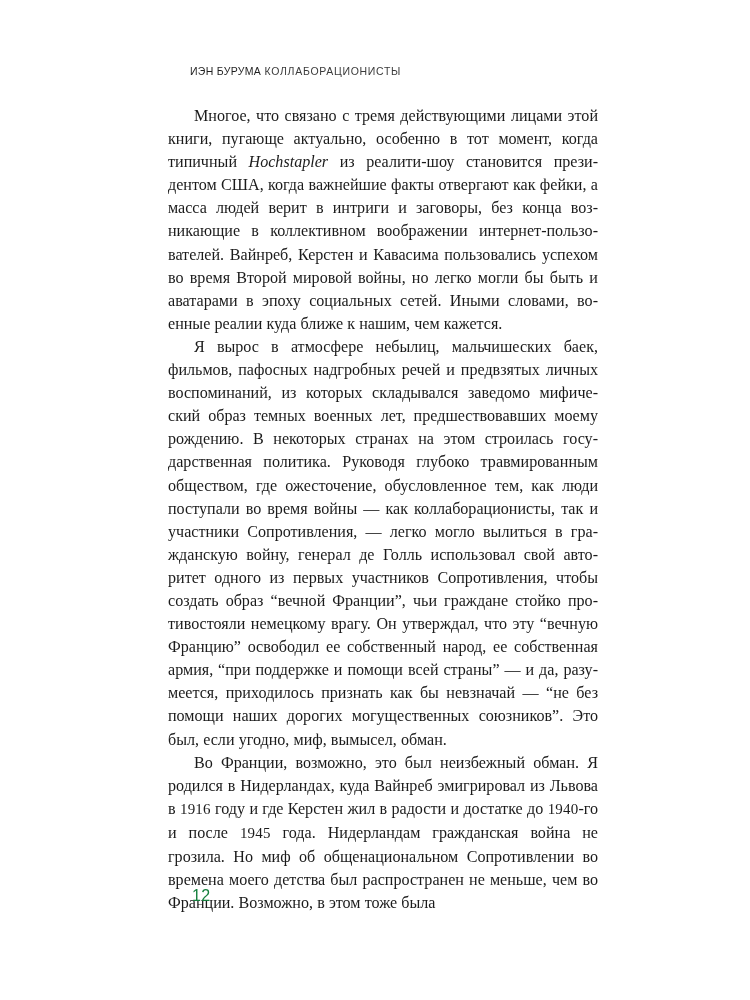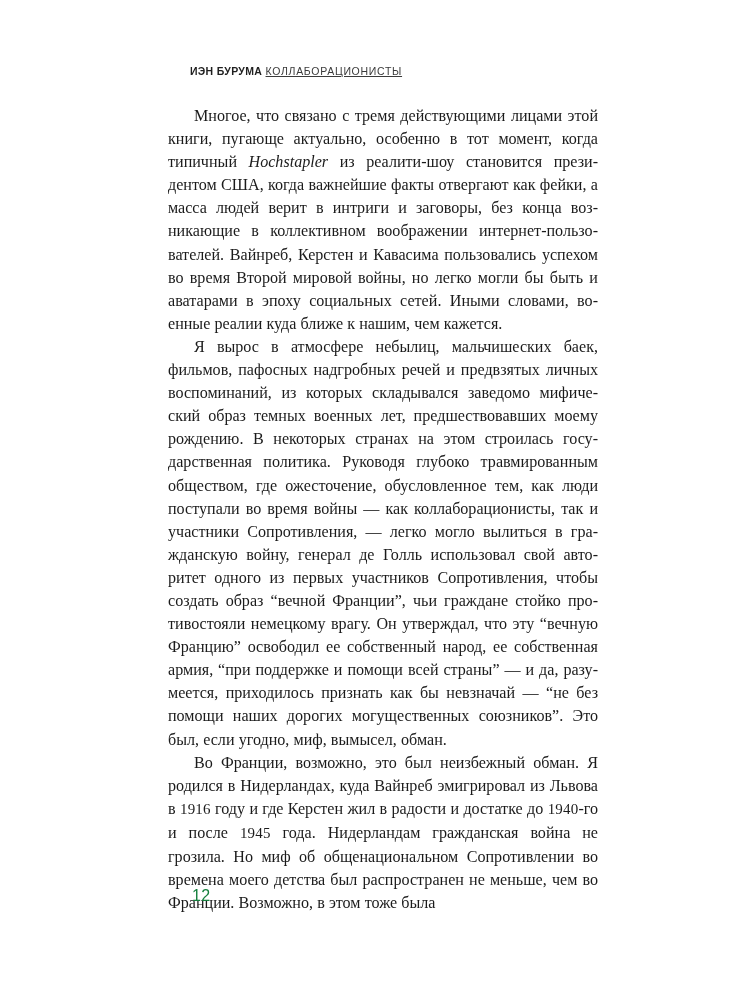--- a/index.html
+++ b/index.html
@@ -31,29 +31,28 @@
     left: 190px;
     top: 66px;
     font-family: "Liberation Sans", "DejaVu Sans", sans-serif;
     font-size: 10.5px;
     letter-spacing: 0.55px;
     color: #2b2b2b;
     white-space: nowrap;
     line-height: 1;
   }
   .running-head .author {
-    font-weight: bold;
+    font-weight: normal;
     letter-spacing: 0.3px;
     color: #1f1f1f;
   }
   .running-head .book {
     font-weight: normal;
     color: #3a3a3a;
     letter-spacing: 0.7px;
-    text-decoration: underline;
   }
 
   
   .textblock {
     position: absolute;
     left: 168px;
     top: 104px;
     width: 430px;
   }
 

